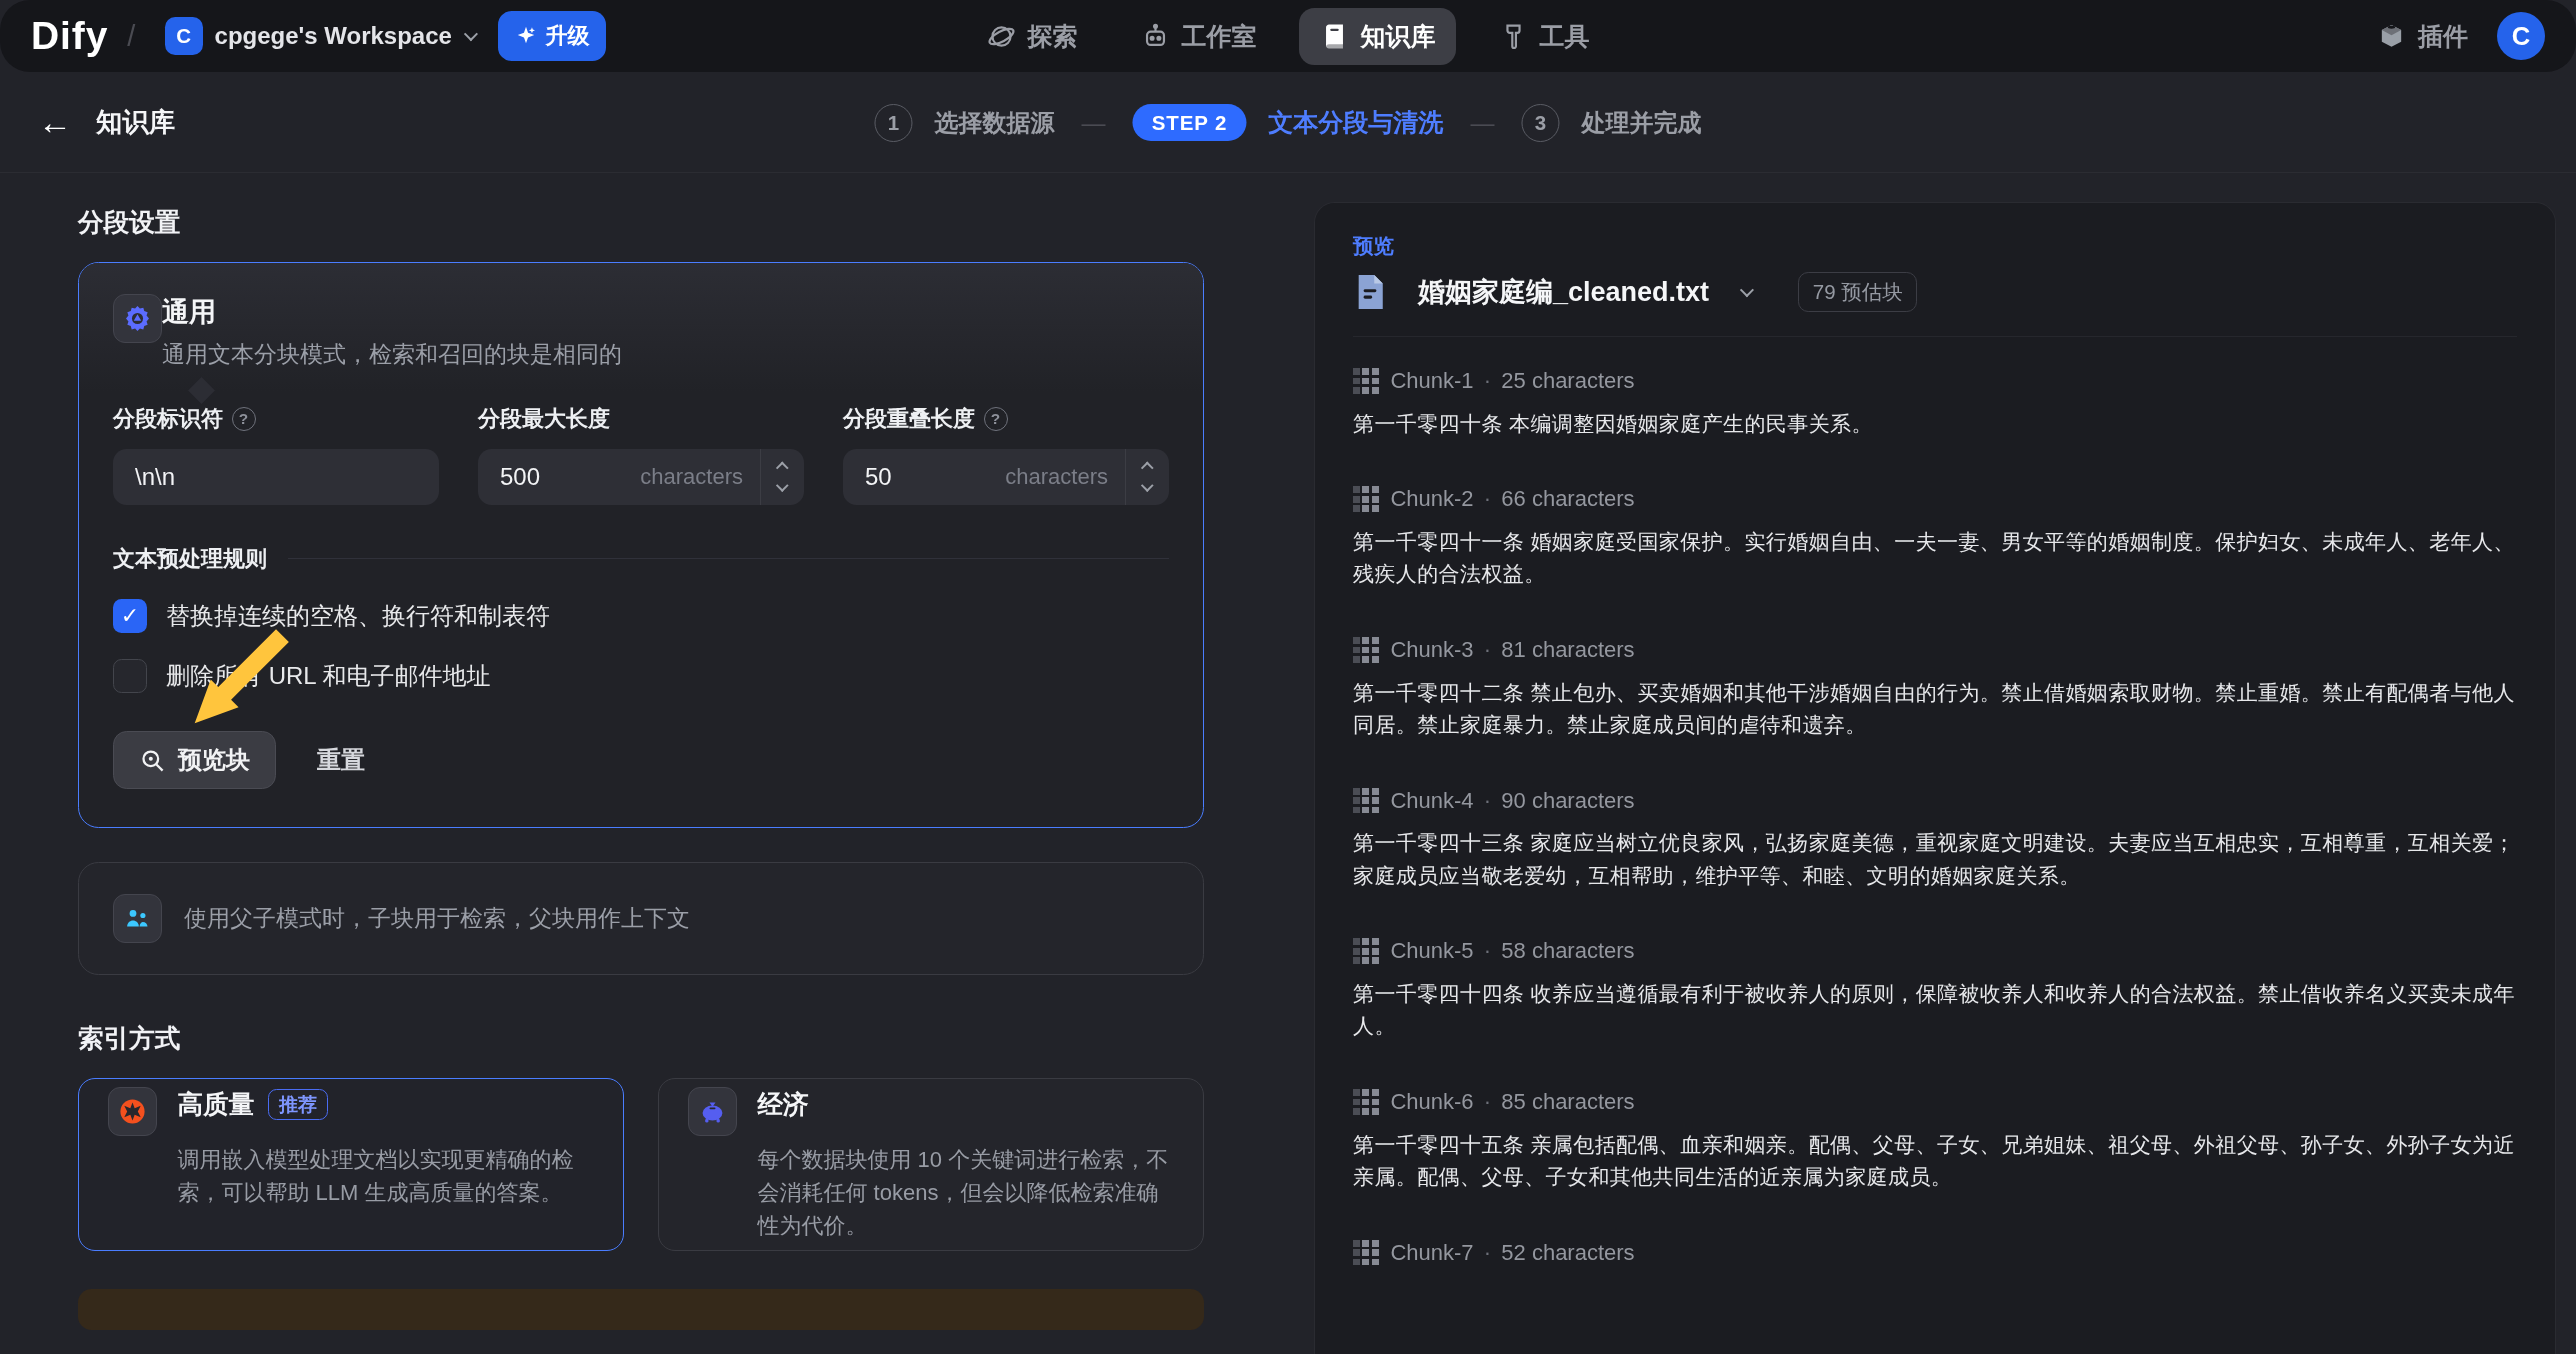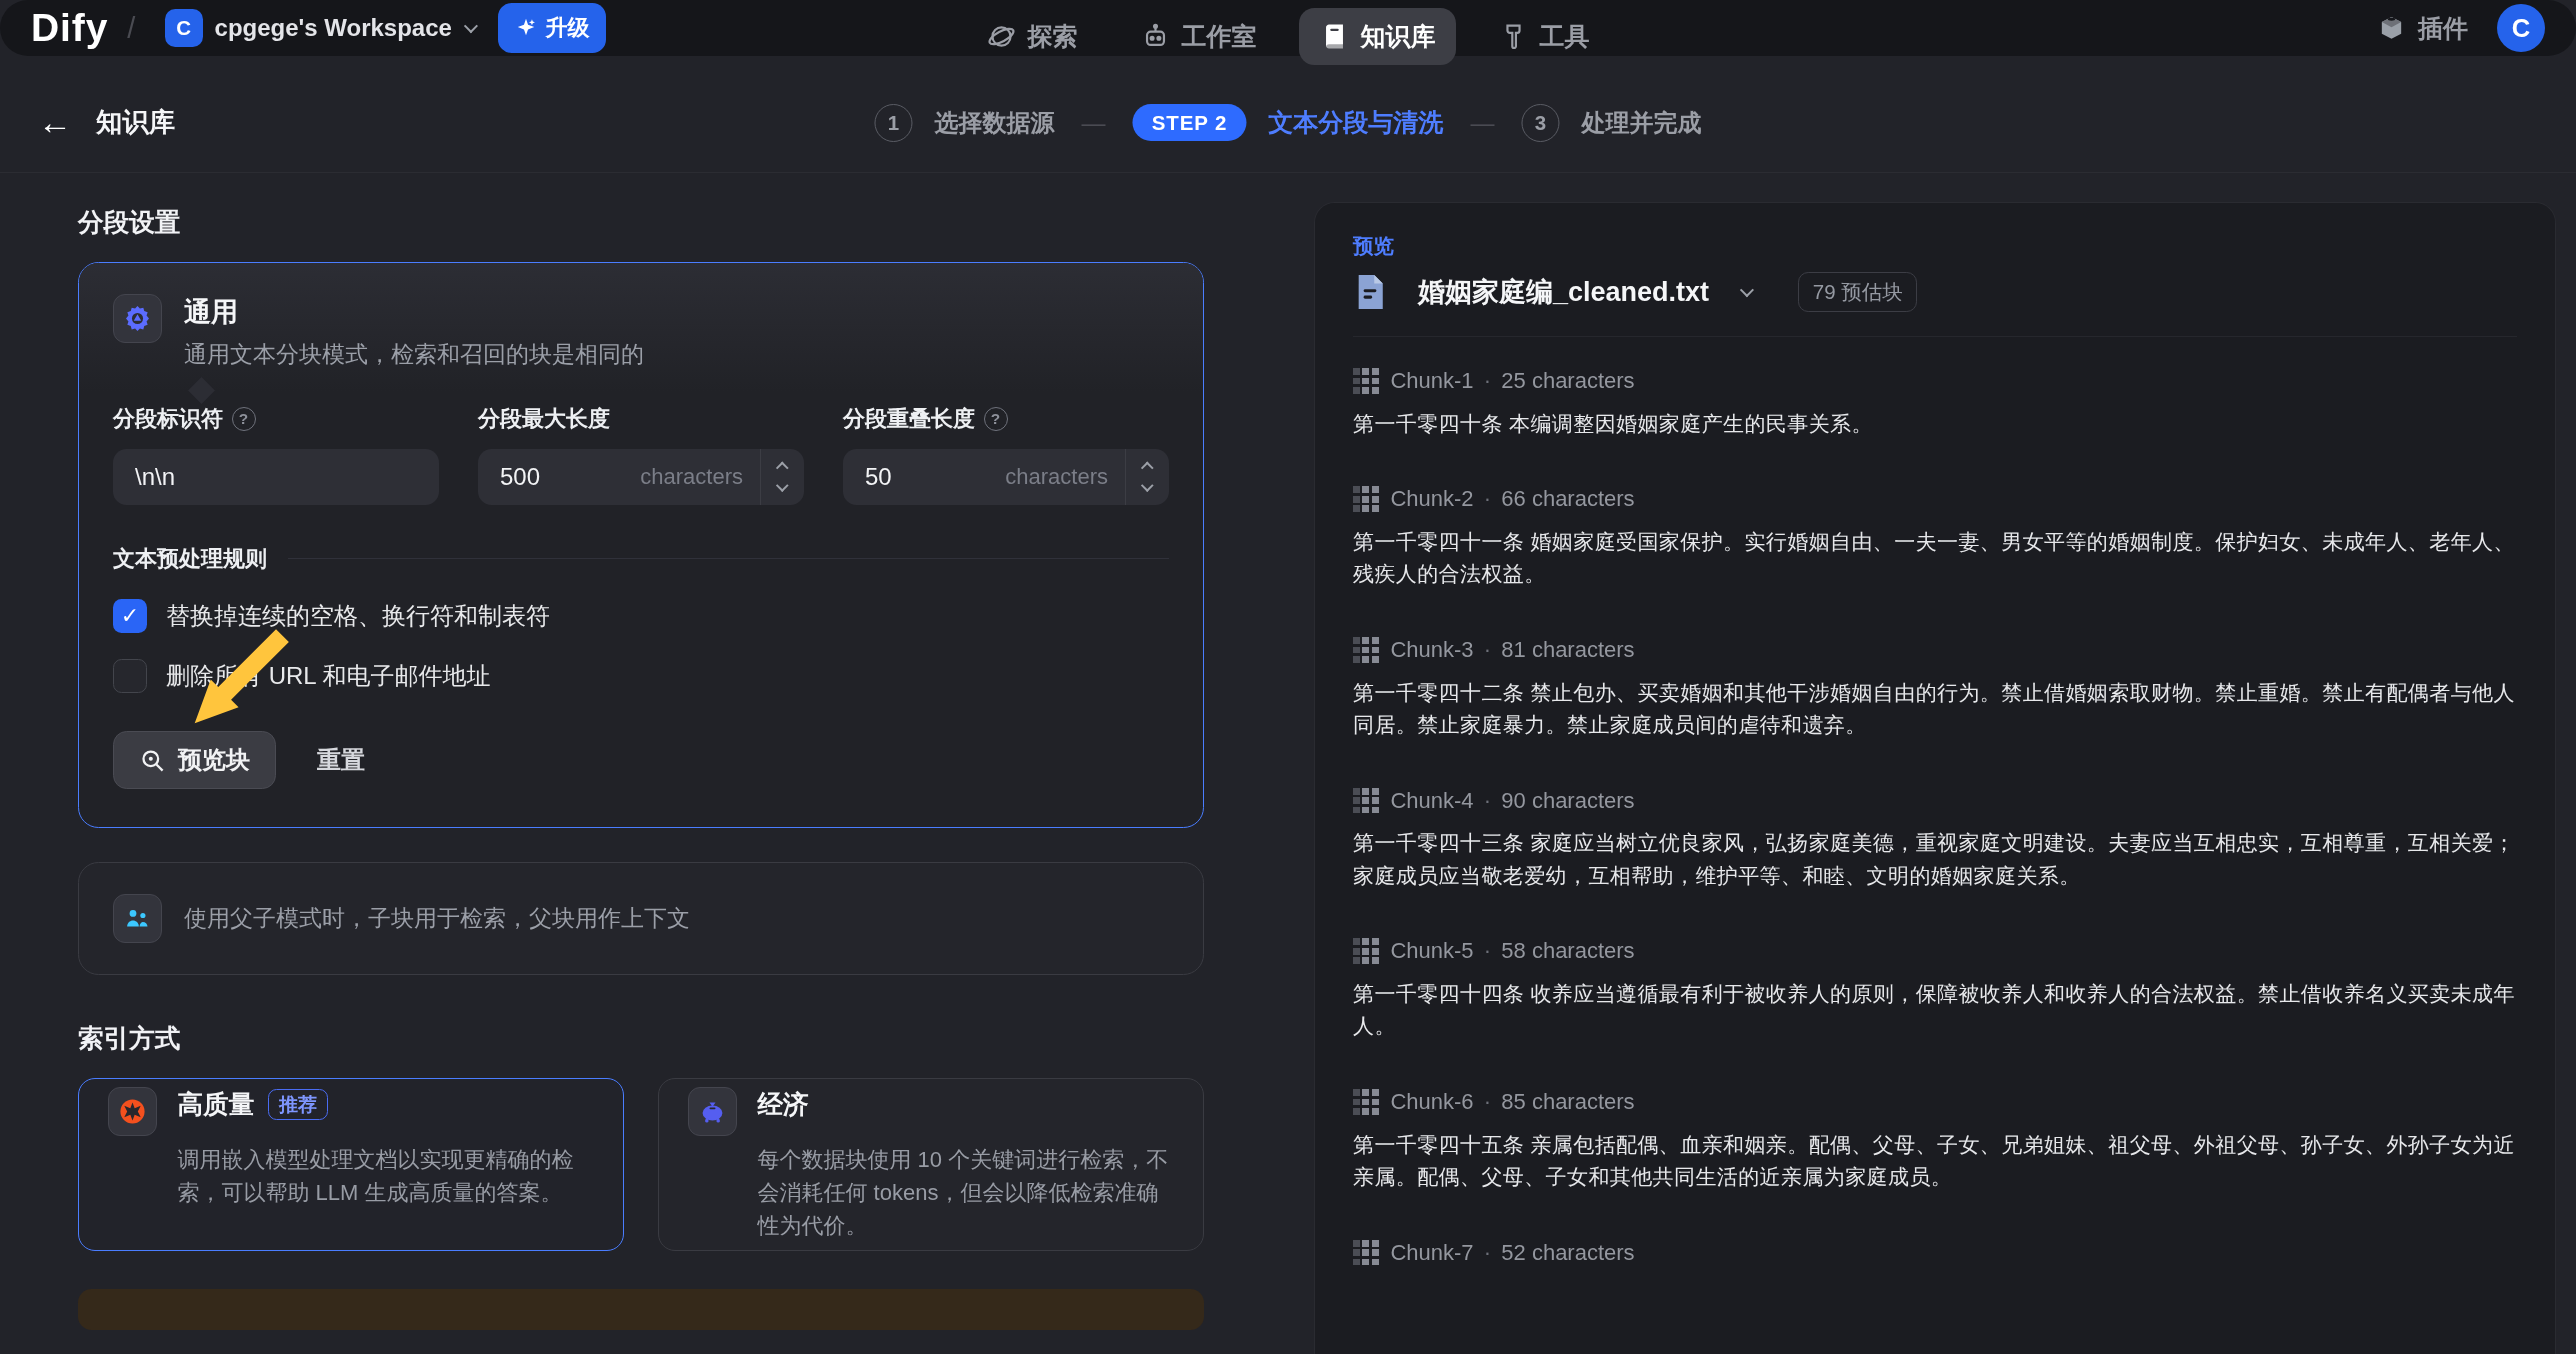--- a/index.html
+++ b/index.html
@@ -4,21 +4,21 @@
 <style>
   * { margin:0; padding:0; box-sizing:border-box; }
   html,body { width:2576px; height:1355px; overflow:hidden; }
   body {
     background:#222329; color:#e8e9ec;
     font-family:"Liberation Sans","DejaVu Sans",sans-serif;
     position:relative;
   }
   
   .topbar {
-    position:absolute; left:0; top:0; width:2576px; height:56px;
+    position:absolute; left:0; top:0; width:2576px; height:72px;
     background:#15161a; display:flex; align-items:center; padding:0 31px;border-radius:30px;
   }
   .logo { font-size:39px; font-weight:800; color:#fff; letter-spacing:0.9px; }
   .slash { color:#4a4b52; font-size:29px; margin:0 19px; font-weight:300; }
   .ws-chip { display:flex; align-items:center; gap:12px; padding:6.8px 10.2px; border-radius:12px; cursor:pointer; }
   .ws-avatar { width:38px; height:38px; border-radius:10.2px; background:#2563eb; color:#fff;
     display:flex; align-items:center; justify-content:center; font-size:20.5px; font-weight:700; }
   .ws-name { font-size:24px; color:#e4e5e9; font-weight:600; }
   .chev { display:inline-block; width:10.2px; height:10.2px; border-right:2.6px solid #9ca0a8; border-bottom:2.6px solid #9ca0a8; transform:rotate(45deg) translateY(-2.6px); }
   .upgrade-btn { margin-left:13.6px; display:flex; align-items:center; gap:8.5px; background:#2563eb; color:#fff;
@@ -44,21 +44,21 @@
     display:flex; align-items:center; justify-content:center; font-size:20.5px; font-weight:700; }
   .step-label { font-size:24px; font-weight:600; color:#9b9ea6; }
   .step-dash { color:#4a4b52; font-size:24px; margin:0 5.1px; }
   .step-badge { background:#2e6bff; color:#fff; font-size:20.5px; font-weight:800; letter-spacing:0.9px;
     padding:6.8px 19px; border-radius:852px; }
   .step-active-label { font-size:25px; font-weight:700; color:#4e7dff; }
   
   .left-col { position:absolute; left:78px; top:205px; width:1126px; }
   .section-heading { font-size:25.6px; font-weight:700; color:#f2f3f6; }
   .general-card { position:relative; margin-top:22px; border:1.7px solid #4a7dff; border-radius:20.5px; background:#212227; }
-  .card-header { display:flex; gap:22px; padding:31px 34px 22px 34px; border-radius:19px 19px 0 0;
+  .card-header { display:flex; padding:31px 34px 22px 34px; border-radius:19px 19px 0 0;
     background:linear-gradient(180deg,#2c2d34 0%, rgba(44,45,52,0) 100%); }
   .icon-box { width:49px; height:49px; border-radius:12px; background:#33343c; border:0.9px solid #44454e;
     display:flex; align-items:center; justify-content:center; flex:none; }
   .card-title { font-size:27px; font-weight:700; color:#f5f6f8; }
   .card-desc { font-size:23px; color:#9b9fa8; margin-top:8.5px; }
   .notch { position:absolute; left:113px; top:118px; width:19px; height:19px; background:#2c2d34; transform:rotate(45deg); }
   .fields-row { display:flex; gap:39px; padding:12px 34px 0 34px; }
   .field { flex:1; }
   .field-label { display:flex; align-items:center; gap:8.5px; font-size:22px; font-weight:600; color:#eef0f3; margin-bottom:15.4px; }
   .help-circle { width:24px; height:24px; border-radius:50%; border:1.7px solid #6f727c; color:#8e919b;

